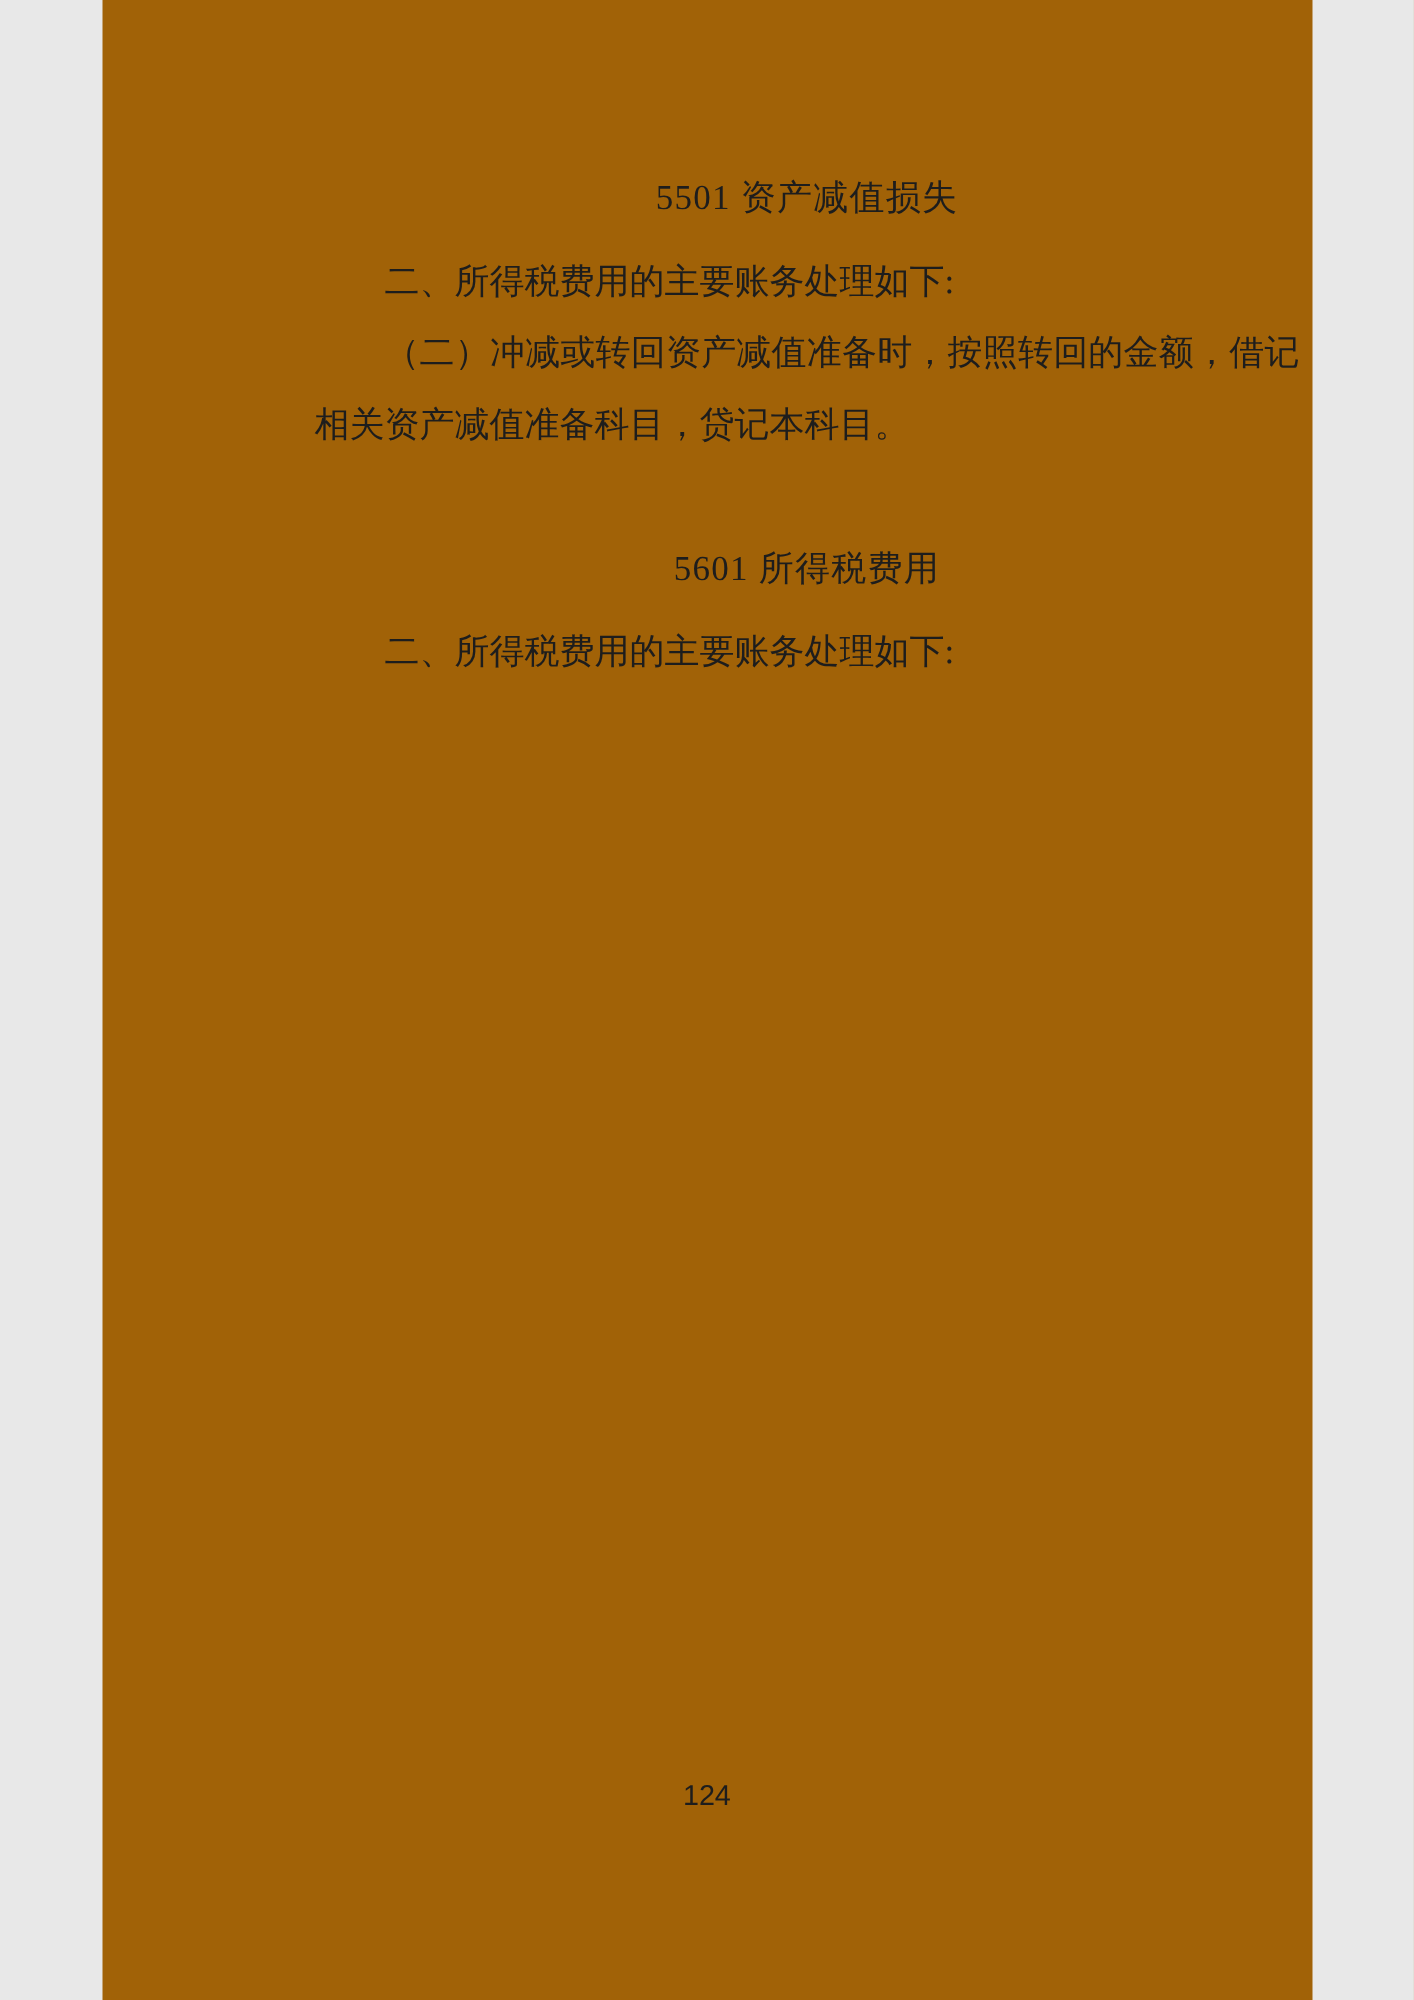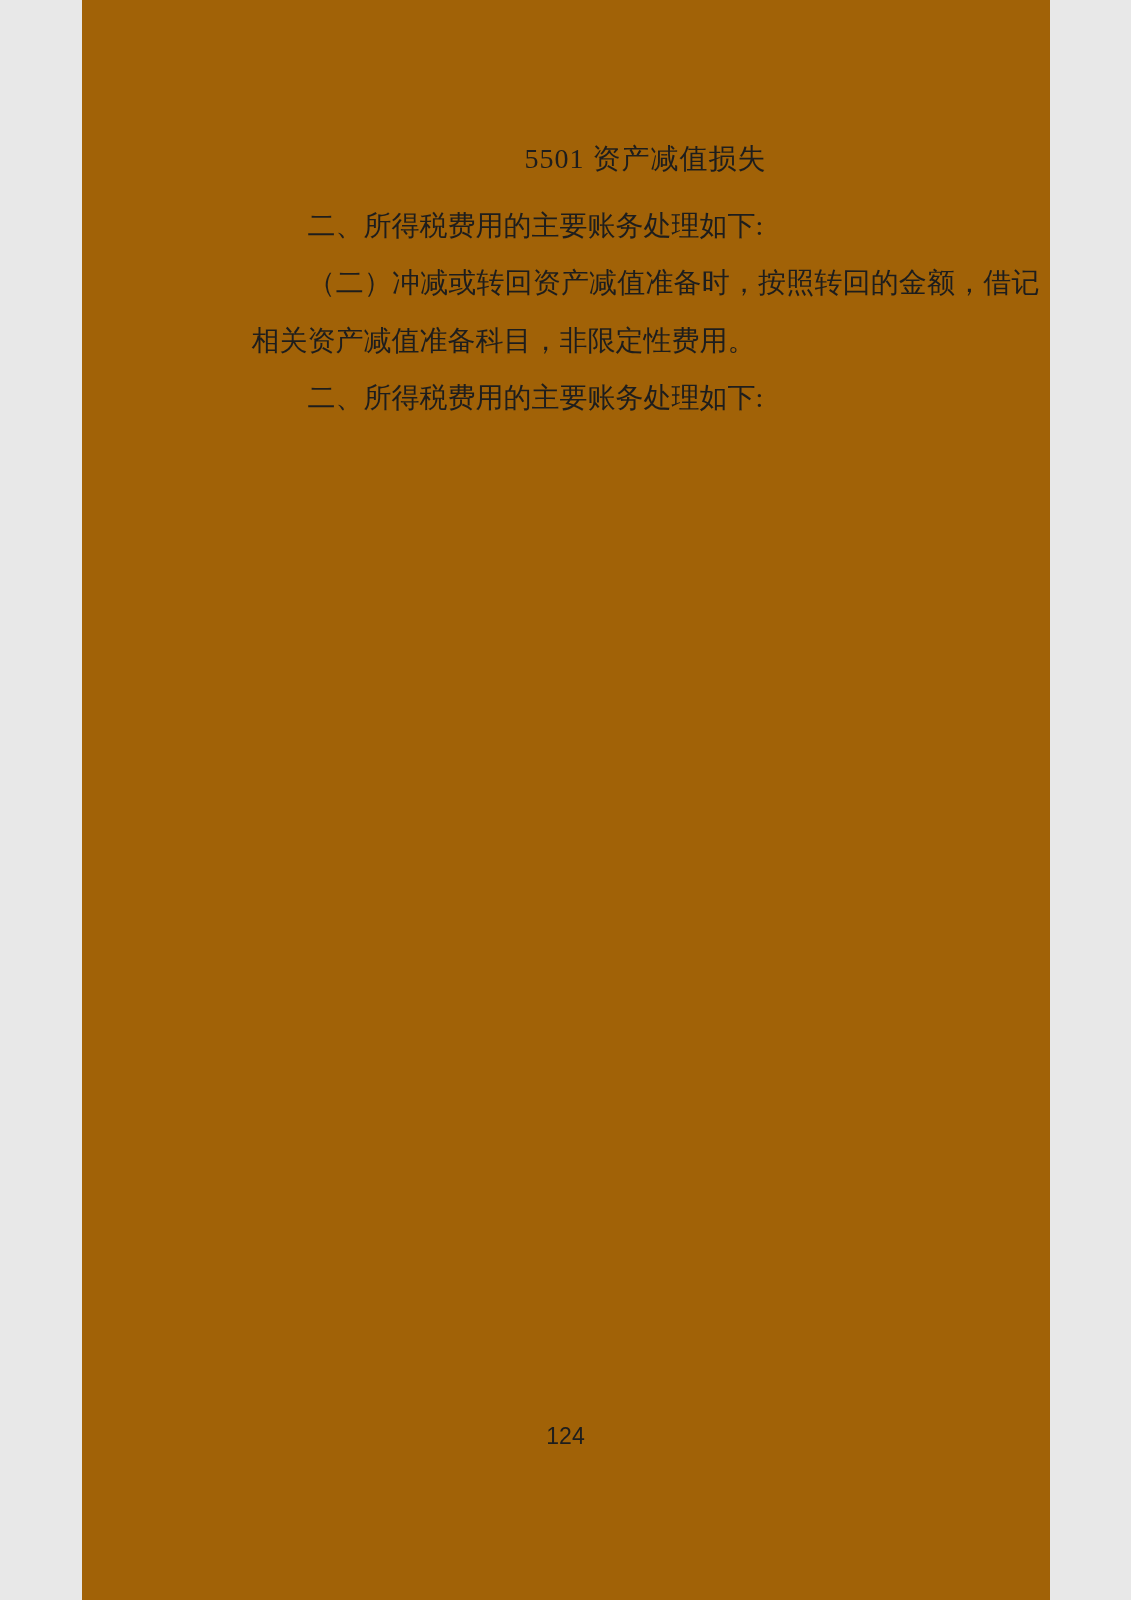--- a/index.html
+++ b/index.html
@@ -52,23 +52,24 @@
 </style>
 </head>
 <body>
 
 <div class="page">
   <div class="content">
 
     <div class="section">
       <h2 class="section-title">5501 资产减值损失</h2>
       <p class="para">二、所得税费用的主要账务处理如下:</p>
-      <p class="para">（二）冲减或转回资产减值准备时，按照转回的金额，借记相关资产减值准备科目，非限定性费用。</p>
+      <p class="para">（二）冲减或转回资产减值准备时，按照转回的金额，借记相关资产减值准备科目，贷记本科目。</p>
     </div>
 
     <div class="section">
+      <h2 class="section-title second">5601 所得税费用</h2>
       <p class="para">二、所得税费用的主要账务处理如下:</p>
     </div>
 
   </div>
 
   <div class="page-number">124</div>
 </div>
 
 </body></html>

